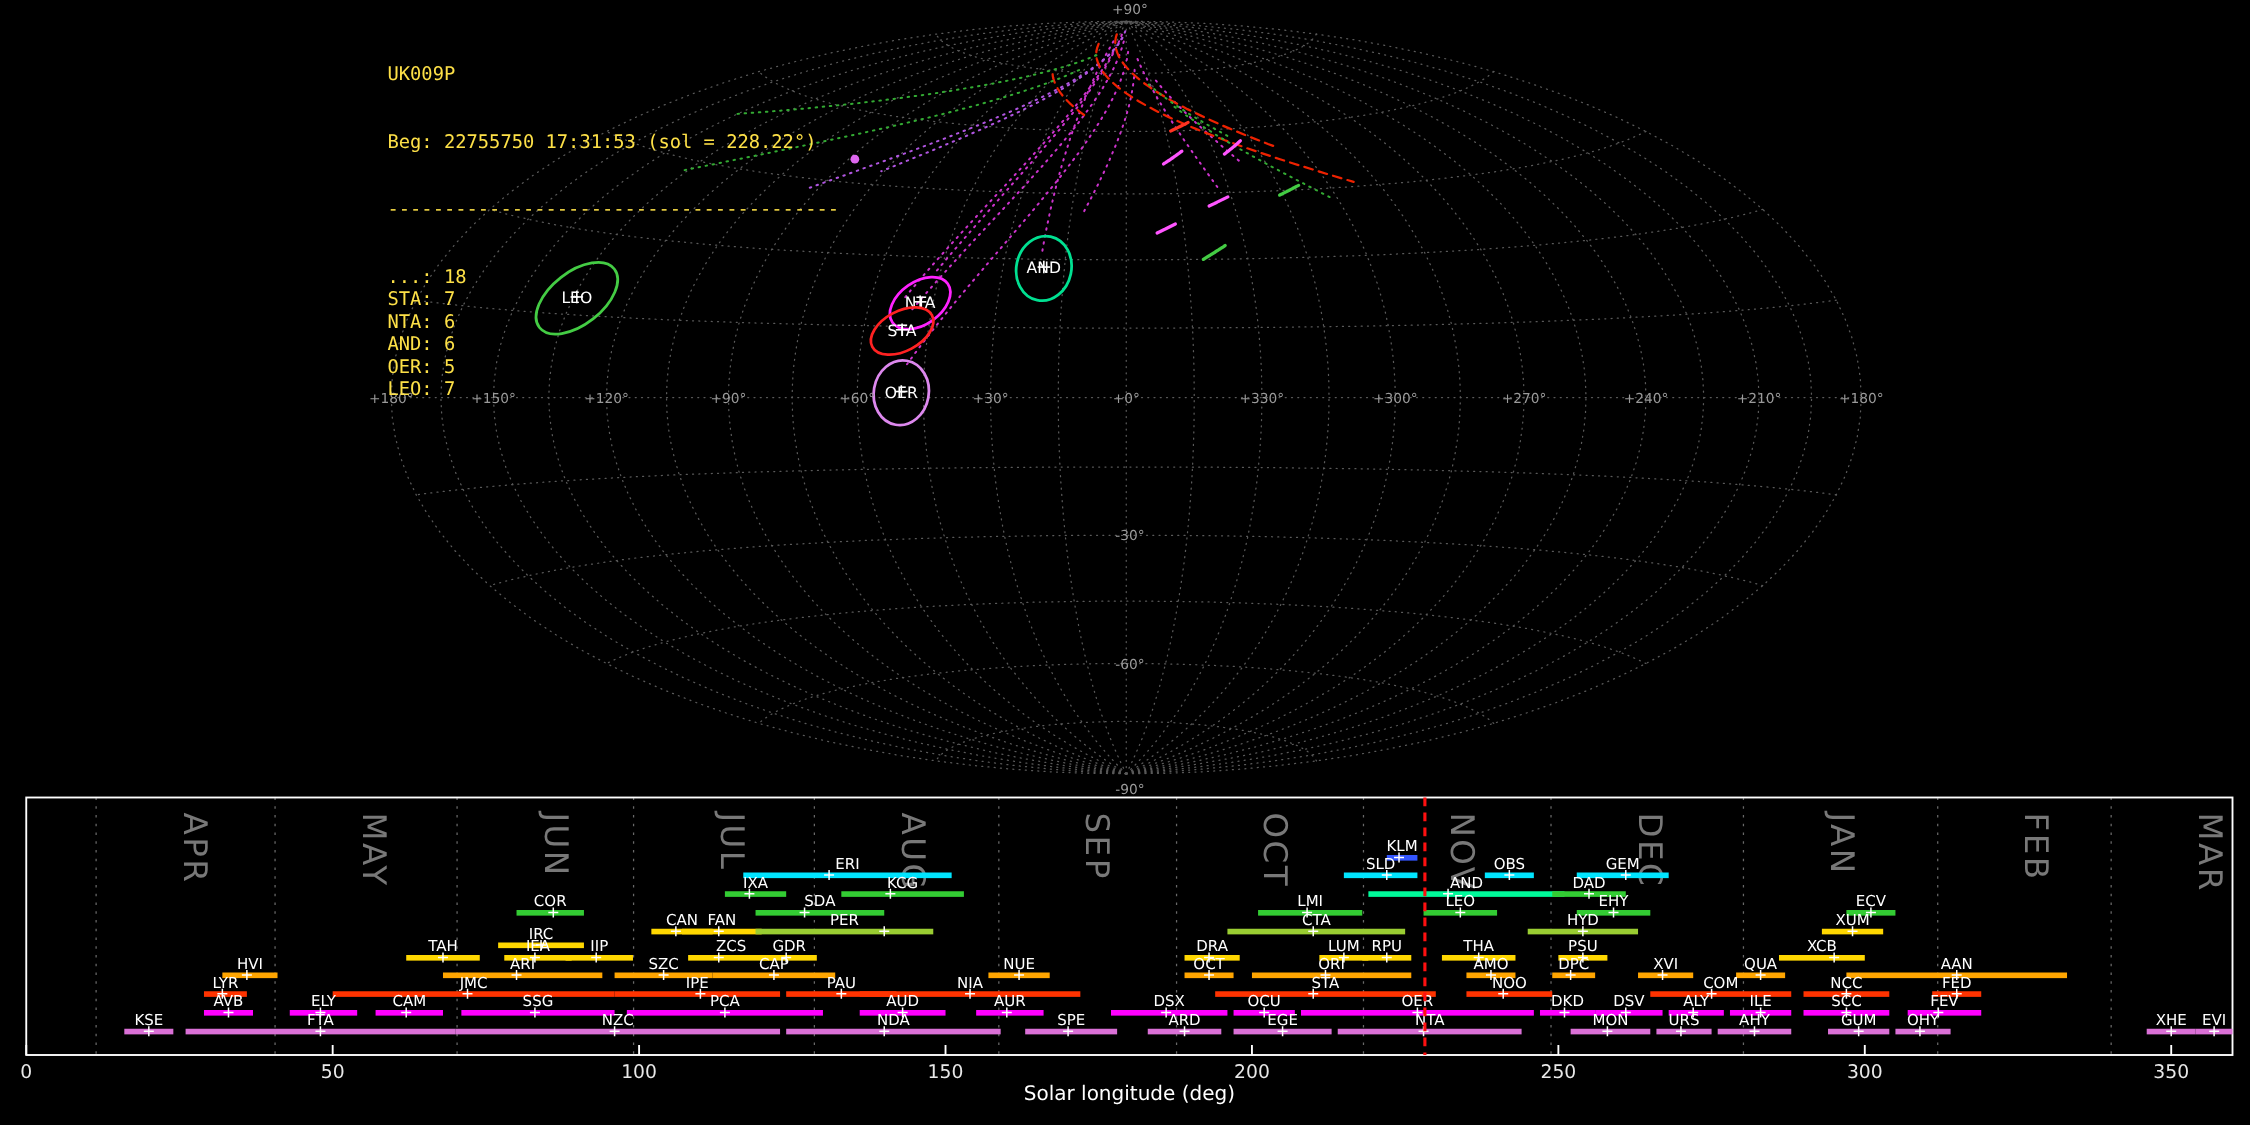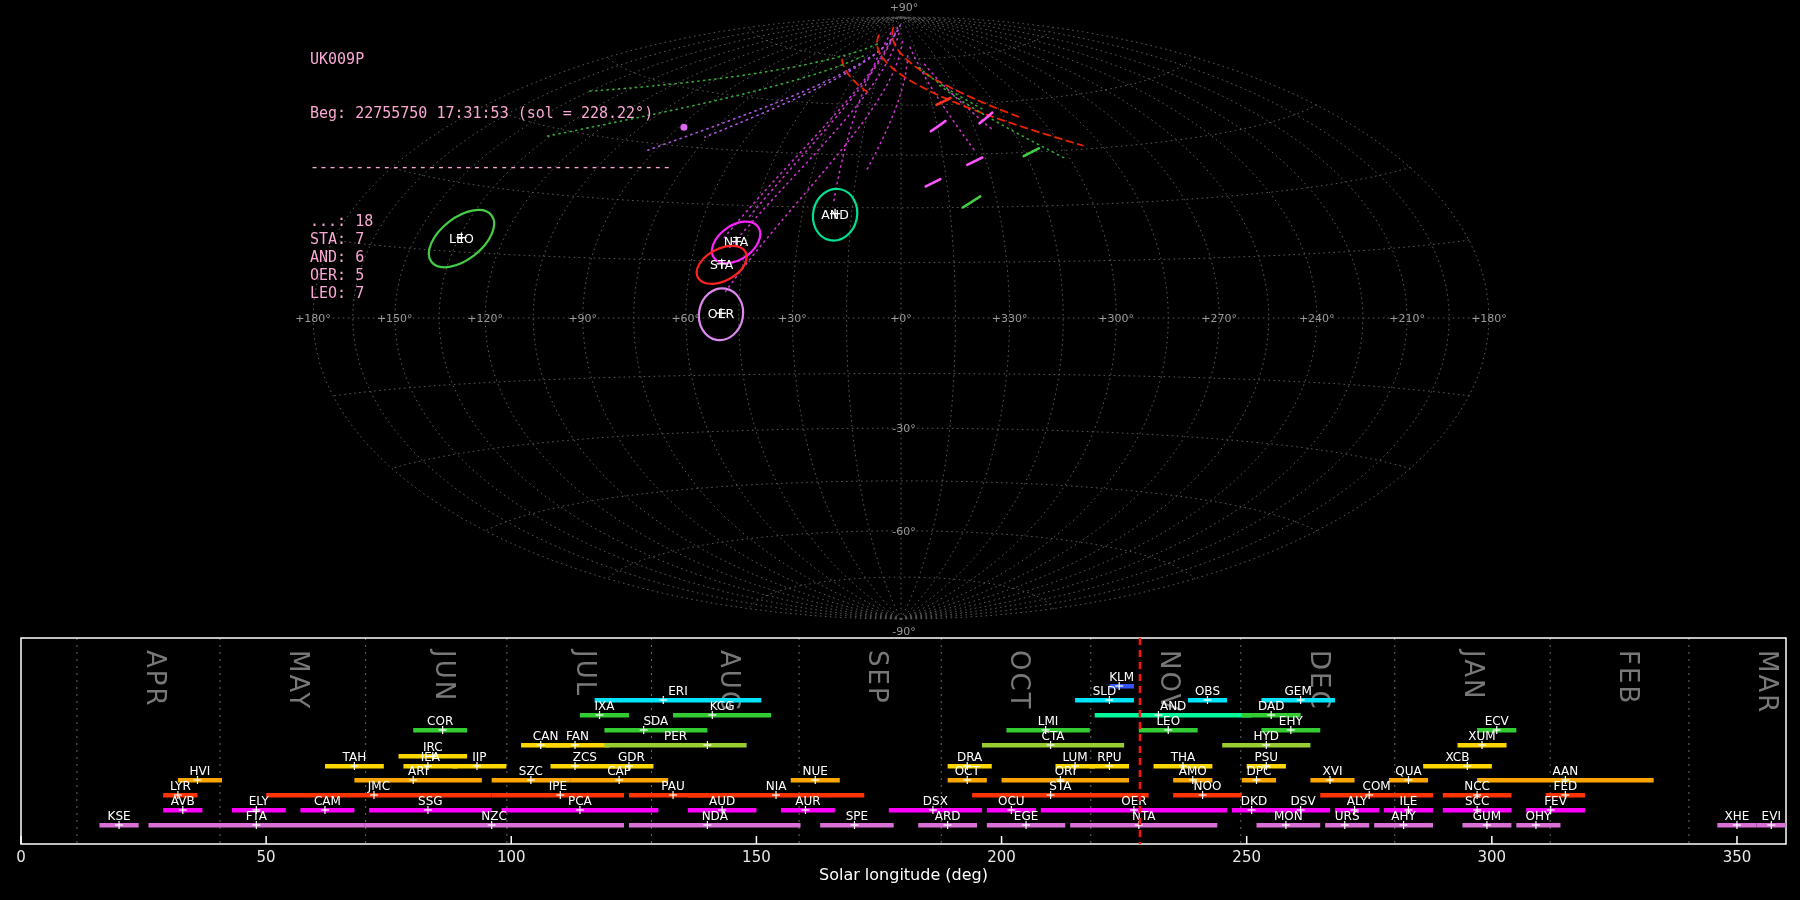--- a/index.html
+++ b/index.html
@@ -1,30 +1,30 @@
 <!DOCTYPE html>
 <html><head>
 <meta charset="utf-8">
 <style>
   html,body{margin:0;padding:0;background:#000;}
   .screen{position:relative;width:1800px;height:900px;background:#000;overflow:hidden;}
   svg{position:absolute;left:0;top:0;}
   svg text{font-family:"DejaVu Sans",sans-serif;}
-  .header{position:absolute;left:310px;top:14px;color:#f9a8d4;z-index:5;
+  .header{position:absolute;left:310px;top:14px;color:#fde047;z-index:5;
           font-family:"DejaVu Sans Mono",monospace;font-size:15px;line-height:18px;white-space:pre;}
 </style>
 </head>
 <body>
 
 <div class="screen">
   <div class="header">
     <div>UK009P</div>
     <div>Beg: 22755750 17:31:53 (sol = 228.22°)</div>
     <div>----------------------------------------</div>
-    <div id="counts"><div>...: 18</div><div>STA: 7</div><div>AND: 6</div><div>OER: 5</div><div>LEO: 7</div></div>
+    <div id="counts"><div>...: 18</div><div>STA: 7</div><div>NTA: 6</div><div>AND: 6</div><div>OER: 5</div><div>LEO: 7</div></div>
   </div>
   <svg id="plot" width="1800" height="900" viewBox="0 0 1800 900">
       <g>
         <polyline points="901.0,619.0 931.8,618.6 962.5,617.4 993.0,615.3 1023.3,612.4 1053.2,608.7 1082.7,604.3 1111.7,599.0 1140.2,593.0 1167.9,586.2 1195.0,578.7 1221.2,570.4 1246.6,561.5 1271.0,551.9 1294.4,541.7 1316.8,530.8 1338.0,519.4 1358.0,507.4 1376.7,494.9 1394.1,481.9 1410.2,468.5 1424.9,454.7 1438.2,440.4 1449.9,425.9 1460.2,411.0 1469.0,395.9 1476.2,380.6 1481.8,365.1 1485.8,349.5 1488.2,333.8 1489.0,318.0 1488.2,302.2 1485.8,286.5 1481.8,270.9 1476.2,255.4 1469.0,240.1 1460.2,225.0 1449.9,210.1 1438.2,195.6 1424.9,181.3 1410.2,167.5 1394.1,154.1 1376.7,141.1 1358.0,128.6 1338.0,116.6 1316.8,105.2 1294.4,94.3 1271.0,84.1 1246.6,74.5 1221.2,65.6 1195.0,57.3 1167.9,49.8 1140.2,43.0 1111.7,37.0 1082.7,31.7 1053.2,27.3 1023.3,23.6 993.0,20.7 962.5,18.6 931.8,17.4 901.0,17.0" fill="none" stroke="#5a5a5a" stroke-width="1" stroke-dasharray="0.8 4.2" stroke-linecap="round"></polyline>
         <polyline points="901.0,619.0 931.4,617.6 961.5,615.3 991.3,612.3 1020.6,608.5 1049.4,604.0 1077.6,598.7 1105.2,592.7 1132.1,586.0 1158.2,578.6 1183.4,570.6 1207.8,561.9 1231.2,552.7 1253.7,542.9 1275.1,532.5 1295.4,521.6 1314.6,510.3 1332.7,498.5 1349.5,486.3 1365.2,473.6 1379.5,460.7 1392.6,447.3 1404.4,433.7 1414.8,419.8 1423.9,405.7 1431.6,391.4 1438.0,376.9 1442.9,362.3 1446.5,347.6 1448.6,332.8 1449.3,318.0 1448.6,303.2 1446.5,288.4 1442.9,273.7 1438.0,259.1 1431.6,244.6 1423.9,230.3 1414.8,216.2 1404.4,202.3 1392.6,188.7 1379.5,175.3 1365.2,162.4 1349.5,149.7 1332.7,137.5 1314.6,125.7 1295.4,114.4 1275.1,103.5 1253.7,93.1 1231.2,83.3 1207.8,74.1 1183.4,65.4 1158.2,57.4 1132.1,50.0 1105.2,43.3 1077.6,37.3 1049.4,32.0 1020.6,27.5 991.3,23.7 961.5,20.7 931.4,18.4 901.0,17.0" fill="none" stroke="#5a5a5a" stroke-width="1" stroke-dasharray="0.8 4.2" stroke-linecap="round"></polyline>
         <polyline points="901.0,619.0 930.5,616.6 959.6,613.4 988.1,609.5 1016.0,604.8 1043.3,599.5 1069.9,593.5 1095.7,586.8 1120.7,579.6 1144.9,571.7 1168.2,563.3 1190.6,554.3 1212.0,544.9 1232.5,534.9 1251.9,524.5 1270.2,513.7 1287.5,502.4 1303.7,490.8 1318.8,478.9 1332.8,466.6 1345.6,454.0 1357.2,441.2 1367.6,428.1 1376.9,414.8 1384.9,401.3 1391.7,387.7 1397.3,373.9 1401.6,360.0 1404.7,346.1 1406.6,332.0 1407.2,318.0 1406.6,304.0 1404.7,289.9 1401.6,276.0 1397.3,262.1 1391.7,248.3 1384.9,234.7 1376.9,221.2 1367.6,207.9 1357.2,194.8 1345.6,182.0 1332.8,169.4 1318.8,157.1 1303.7,145.2 1287.5,133.6 1270.2,122.3 1251.9,111.5 1232.5,101.1 1212.0,91.1 1190.6,81.7 1168.2,72.7 1144.9,64.3 1120.7,56.4 1095.7,49.2 1069.9,42.5 1043.3,36.5 1016.0,31.2 988.1,26.5 959.6,22.6 930.5,19.4 901.0,17.0" fill="none" stroke="#5a5a5a" stroke-width="1" stroke-dasharray="0.8 4.2" stroke-linecap="round"></polyline>
         <polyline points="901.0,619.0 929.2,615.6 956.7,611.5 983.5,606.8 1009.7,601.4 1035.1,595.3 1059.7,588.7 1083.6,581.5 1106.5,573.8 1128.6,565.5 1149.9,556.8 1170.1,547.6 1189.5,538.0 1207.9,528.0 1225.3,517.6 1241.8,506.8 1257.2,495.7 1271.6,484.3 1285.0,472.6 1297.4,460.6 1308.7,448.4 1319.0,436.0 1328.2,423.4 1336.3,410.6 1343.4,397.6 1349.4,384.6 1354.3,371.4 1358.1,358.1 1360.8,344.8 1362.4,331.4 1363.0,318.0 1362.4,304.6 1360.8,291.2 1358.1,277.9 1354.3,264.6 1349.4,251.4 1343.4,238.4 1336.3,225.4 1328.2,212.6 1319.0,200.0 1308.7,187.6 1297.4,175.4 1285.0,163.4 1271.6,151.7 1257.2,140.3 1241.8,129.2 1225.3,118.4 1207.9,108.0 1189.5,98.0 1170.1,88.4 1149.9,79.2 1128.6,70.5 1106.5,62.2 1083.6,54.5 1059.7,47.3 1035.1,40.7 1009.7,34.6 983.5,29.2 956.7,24.5 929.2,20.4 901.0,17.0" fill="none" stroke="#5a5a5a" stroke-width="1" stroke-dasharray="0.8 4.2" stroke-linecap="round"></polyline>
         <polyline points="901.0,619.0 927.3,614.7 952.9,609.8 977.7,604.3 1001.8,598.2 1025.0,591.6 1047.5,584.4 1069.1,576.8 1089.8,568.7 1109.7,560.1 1128.7,551.2 1146.9,541.8 1164.1,532.1 1180.5,522.0 1196.0,511.6 1210.5,500.9 1224.1,490.0 1236.8,478.8 1248.6,467.3 1259.5,455.6 1269.4,443.7 1278.4,431.7 1286.4,419.4 1293.5,407.1 1299.7,394.6 1304.9,382.0 1309.2,369.3 1312.5,356.5 1314.9,343.7 1316.3,330.9 1316.8,318.0 1316.3,305.1 1314.9,292.3 1312.5,279.5 1309.2,266.7 1304.9,254.0 1299.7,241.4 1293.5,228.9 1286.4,216.6 1278.4,204.3 1269.4,192.3 1259.5,180.4 1248.6,168.7 1236.8,157.2 1224.1,146.0 1210.5,135.1 1196.0,124.4 1180.5,114.0 1164.1,103.9 1146.9,94.2 1128.7,84.8 1109.7,75.9 1089.8,67.3 1069.1,59.2 1047.5,51.6 1025.0,44.4 1001.8,37.8 977.7,31.7 952.9,26.2 927.3,21.3 901.0,17.0" fill="none" stroke="#5a5a5a" stroke-width="1" stroke-dasharray="0.8 4.2" stroke-linecap="round"></polyline>
         <polyline points="901.0,619.0 925.0,613.9 948.3,608.3 970.7,602.1 992.4,595.4 1013.2,588.2 1033.3,580.6 1052.5,572.6 1070.9,564.2 1088.5,555.4 1105.2,546.2 1121.2,536.8 1136.3,527.0 1150.6,516.9 1164.1,506.6 1176.8,496.0 1188.7,485.1 1199.7,474.1 1209.9,462.8 1219.3,451.4 1227.9,439.8 1235.7,428.0 1242.6,416.1 1248.8,404.1 1254.1,392.0 1258.6,379.8 1262.2,367.5 1265.1,355.2 1267.2,342.8 1268.4,330.4 1268.8,318.0 1268.4,305.6 1267.2,293.2 1265.1,280.8 1262.2,268.5 1258.6,256.2 1254.1,244.0 1248.8,231.9 1242.6,219.9 1235.7,208.0 1227.9,196.2 1219.3,184.6 1209.9,173.2 1199.7,161.9 1188.7,150.9 1176.8,140.0 1164.1,129.4 1150.6,119.1 1136.3,109.0 1121.2,99.2 1105.2,89.8 1088.5,80.6 1070.9,71.8 1052.5,63.4 1033.3,55.4 1013.2,47.8 992.4,40.6 970.7,33.9 948.3,27.7 925.0,22.1 901.0,17.0" fill="none" stroke="#5a5a5a" stroke-width="1" stroke-dasharray="0.8 4.2" stroke-linecap="round"></polyline>
         <polyline points="901.0,619.0 922.4,613.2 942.9,606.9 962.7,600.1 981.7,592.9 999.9,585.3 1017.4,577.3 1034.1,569.0 1050.0,560.3 1065.2,551.3 1079.7,542.1 1093.4,532.5 1106.4,522.7 1118.7,512.6 1130.2,502.3 1141.0,491.8 1151.2,481.1 1160.6,470.2 1169.3,459.1 1177.3,447.9 1184.6,436.5 1191.2,425.0 1197.1,413.4 1202.3,401.7 1206.8,389.9 1210.6,378.1 1213.7,366.1 1216.1,354.1 1217.8,342.1 1218.9,330.1 1219.2,318.0 1218.9,305.9 1217.8,293.9 1216.1,281.9 1213.7,269.9 1210.6,257.9 1206.8,246.1 1202.3,234.3 1197.1,222.6 1191.2,211.0 1184.6,199.5 1177.3,188.1 1169.3,176.9 1160.6,165.8 1151.2,154.9 1141.0,144.2 1130.2,133.7 1118.7,123.4 1106.4,113.3 1093.4,103.5 1079.7,93.9 1065.2,84.7 1050.0,75.7 1034.1,67.0 1017.4,58.7 999.9,50.7 981.7,43.1 962.7,35.9 942.9,29.1 922.4,22.8 901.0,17.0" fill="none" stroke="#5a5a5a" stroke-width="1" stroke-dasharray="0.8 4.2" stroke-linecap="round"></polyline>

